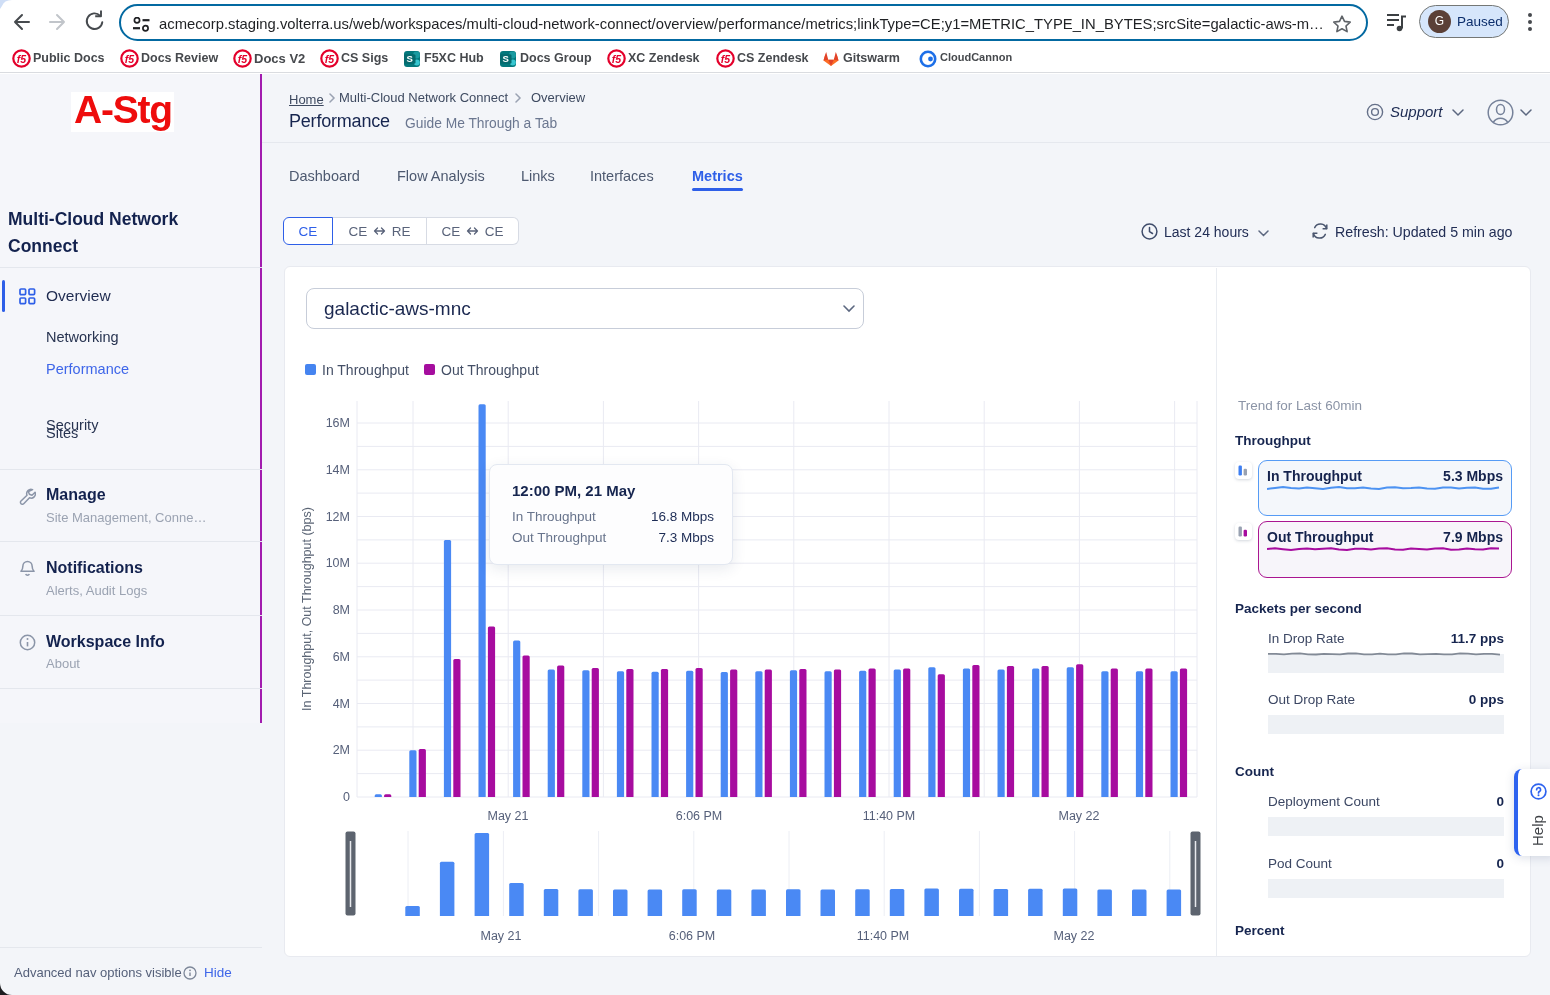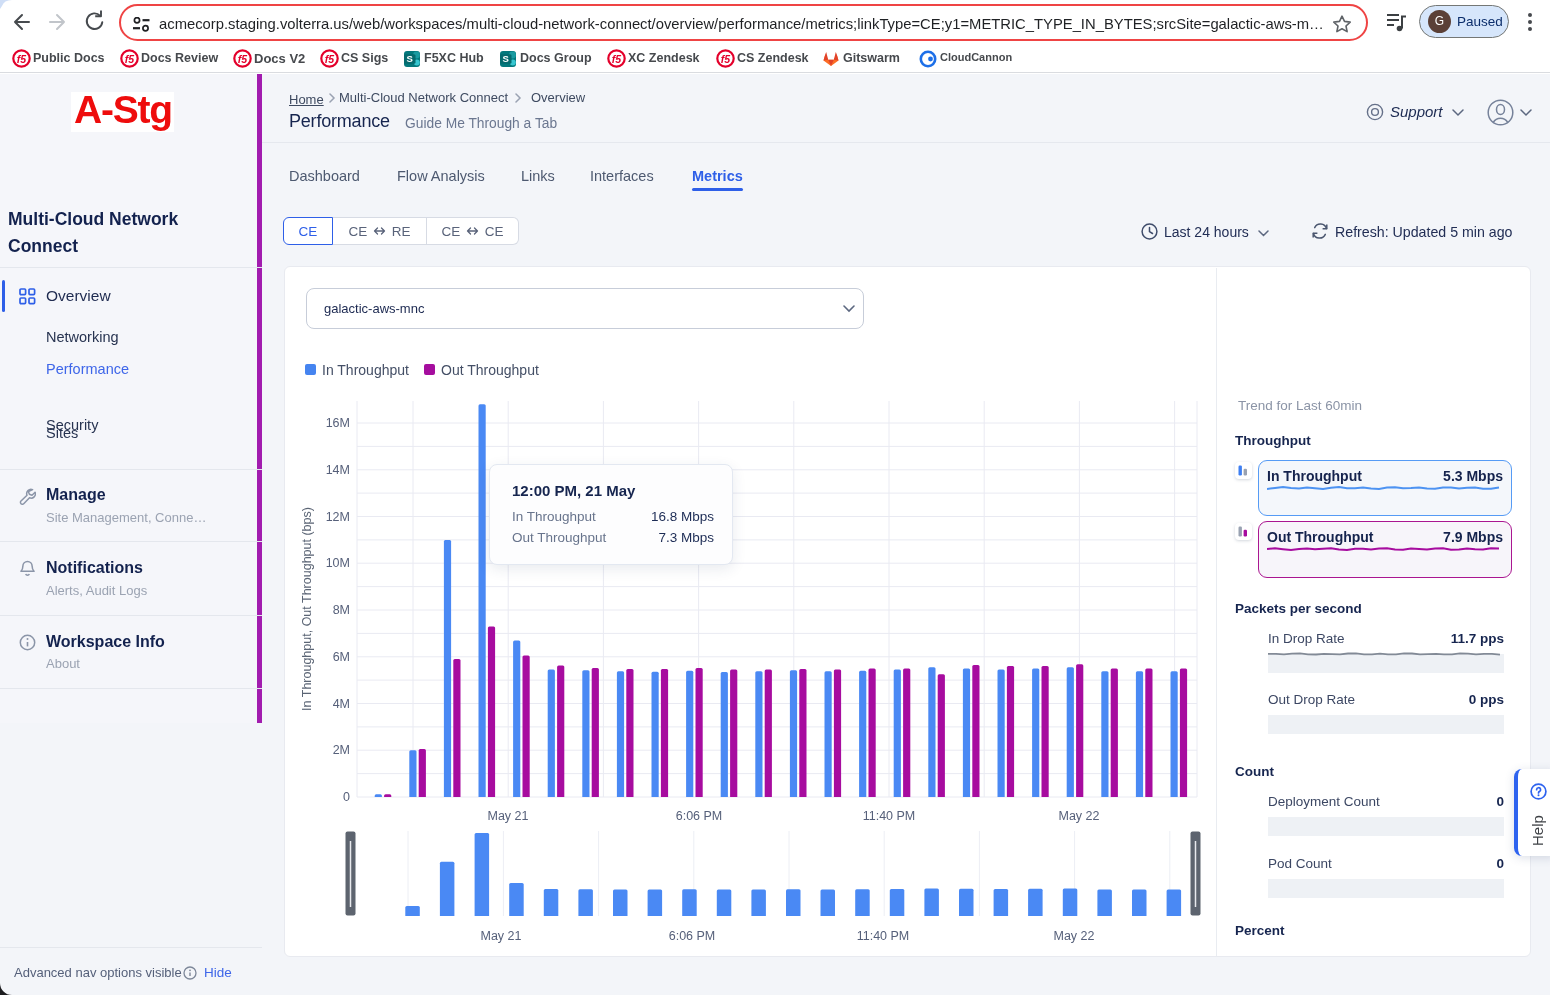--- a/index.html
+++ b/index.html
@@ -4,28 +4,28 @@
 <style>
   * { margin:0; padding:0; box-sizing:border-box; }
   html,body { width:1550px; height:995px; overflow:hidden; background:#fff;
     font-family:"Liberation Sans", sans-serif; }
   .abs { position:absolute; }
   #stage { position:relative; width:1550px; height:995px; }
   
   #toolbar { position:absolute; left:0; top:0; width:1550px; height:44px; background:#fff; }
   #bookmarks { position:absolute; left:0; top:44px; width:1550px; height:29px; background:#fff; border-bottom:1px solid #dadce0; }
   .urlbar { position:absolute; left:119px; top:4px; width:1249px; height:37px; background:#fff;
-        border:2px solid #ef4444; border-radius:19px; }
+        border:2px solid #0369a1; border-radius:19px; }
   .urltext { position:absolute; left:38px; top:0; width:1172px; height:37px; line-height:37px;
         font-size:14.8px; color:#1f2124; white-space:nowrap; overflow:hidden; text-overflow:ellipsis; }
   .pill { position:absolute; left:1419px; top:5px; width:90px; height:33px; background:#d6e6fb;
         border:1px solid #747775; border-radius:17px; }
   
   #app { position:absolute; left:0; top:74px; width:1550px; height:921px; background:#f3f5f9; }
-  #sidebar { position:absolute; left:0; top:0; width:262px; height:649px; background:#f5f6fa; border-right:5px solid #a21caf; }
+  #sidebar { position:absolute; left:0; top:0; width:262px; height:649px; background:#f5f6fa; border-right:2px solid #a21caf; }
   .navy { color:#13224e; }
   .sid-sub { color:#9ba3b2; }
   
   #card { position:absolute; left:284px; top:192px; width:1247px; height:691px; background:#fff;
          border:1px solid #e8eaf0; border-radius:6px; }
   .seg { position:absolute; top:143px; height:28px; background:#fff; border:1px solid #d7dbe4;
          font-size:13.5px; color:#59637a; display:flex; align-items:center; justify-content:center; }
   .ddl { position:absolute; left:21px; top:21px; width:558px; height:41px; border:1px solid #c7cdd9;
          border-radius:8px; background:#fff; }
   .tabtxt { position:absolute; top:0; font-size:14.5px; color:#4d5970; }
@@ -263,21 +263,21 @@
         <path d="M1 1 l4.5 4.5 4.5-4.5" stroke="#5c6880" stroke-width="1.5" fill="none" stroke-linecap="round"></path>
       </svg>
     <svg class="abs" style="left:1311px;top:148px" width="18" height="18">
       <path d="M15.5 6.5 a6.3 6.3 0 0 0 -11.8 -.9 M2.5 11.5 a6.3 6.3 0 0 0 11.8 .9" fill="none" stroke="#4a566f" stroke-width="1.5" stroke-linecap="round"></path>
       <path d="M15.8 2.5 v4.2 h-4.2 M2.2 15.5 v-4.2 h4.2" fill="none" stroke="#4a566f" stroke-width="1.5" stroke-linejoin="round"></path>
     </svg>
     <div class="abs" style="left:1335px;top:150px;font-size:14.2px;color:#222e55;">Refresh: Updated 5 min ago</div>
 
     <div id="card">
       <div class="ddl">
-        <div class="abs" style="left:17px;top:0;height:39px;line-height:39px;font-size:13px;color:#1b2850;">galactic-aws-mnc</div>
+        <div class="abs" style="left:17px;top:0;height:39px;line-height:39px;font-size:19px;color:#1b2850;">galactic-aws-mnc</div>
         <svg class="abs" style="left:536px;top:16px" width="12" height="8">
             <path d="M1 1 l5 5 5-5" stroke="#5c6880" stroke-width="1.6" fill="none" stroke-linecap="round"></path>
           </svg>
       </div>
       <div class="abs" style="left:20px;top:97px;width:11px;height:11px;background:#4584f0;border-radius:2px;"></div>
       <div class="abs" style="left:37px;top:95px;font-size:14px;color:#444f66;">In Throughput</div>
       <div class="abs" style="left:139px;top:97px;width:11px;height:11px;background:#a50d9e;border-radius:2px;"></div>
       <div class="abs" style="left:156px;top:95px;font-size:14px;color:#444f66;">Out Throughput</div>
 <svg class="abs" style="left:0;top:110px" width="950" height="575" font-family="Liberation Sans, sans-serif">
 <line x1="72" y1="420.0" x2="912" y2="420.0" stroke="#e9eaf2" stroke-width="1"></line>

